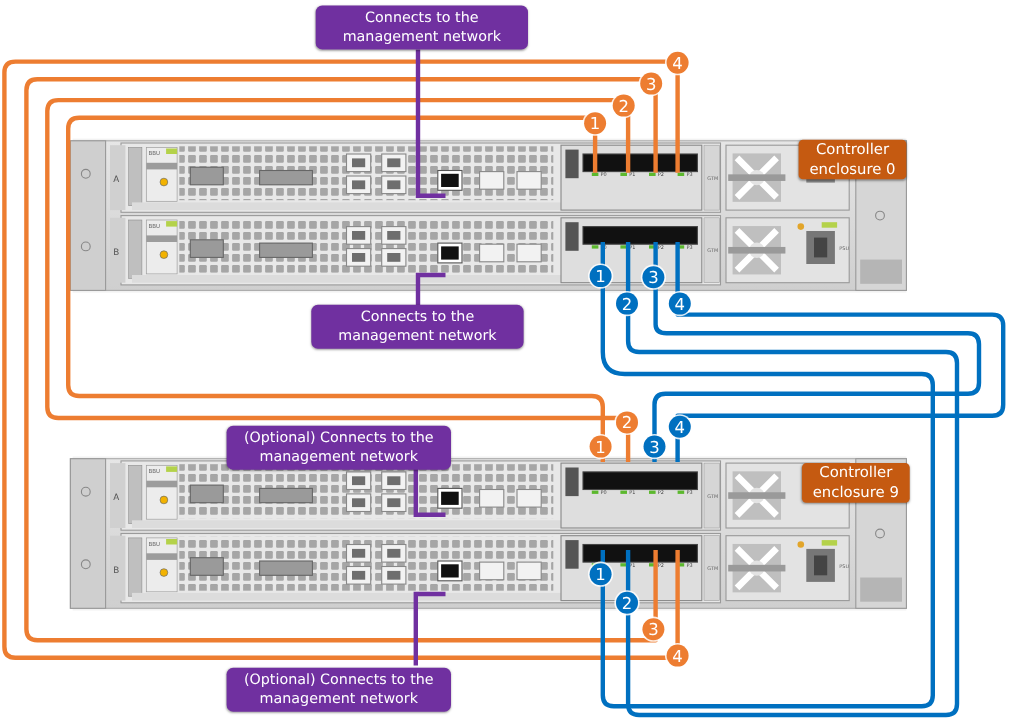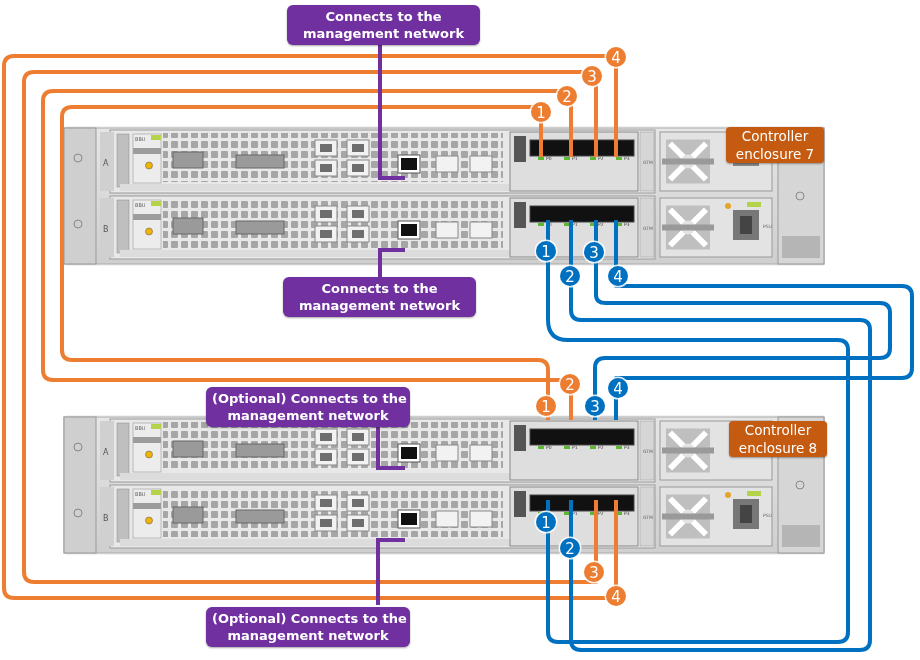--- a/index.html
+++ b/index.html
@@ -1,19 +1,19 @@
 <!DOCTYPE html>
 <html><head>
 <meta charset="utf-8">
 <style>
   html,body{margin:0;padding:0;background:#fff;}
   body{width:920px;height:660px;position:relative;overflow:hidden;font-family:"DejaVu Sans",sans-serif;}
   #diagram{position:absolute;left:0;top:0;width:920px;height:660px;}
   .callout{position:absolute;background:#7030a0;color:#fff;border-radius:6px;font-size:13px;line-height:17px;text-align:center;padding:3px 6px;box-shadow:0 1px 2px rgba(0,0,0,.35);white-space:nowrap;}
-  .callout .l{display:block;font-weight:bold;}
+  .callout .l{display:block;}
   .enc-label{position:absolute;background:#c55a11;color:#fff;border-radius:4px;font-size:13.5px;line-height:18px;text-align:center;padding:0 6px;box-shadow:0 1px 2px rgba(0,0,0,.35);}
   .enc-label .l{display:block;}
 </style>
 </head>
 <body>
 
 <svg id="diagram" xmlns="http://www.w3.org/2000/svg" width="920" height="660" viewBox="0 0 920 660">
   <defs>
     <pattern id="vent" width="10" height="10" patternUnits="userSpaceOnUse">
       <rect x="1" y="1" width="7" height="7" rx="1" fill="#a6a6a6"></rect>
@@ -351,18 +351,18 @@
   <span class="l">(Optional) Connects to the</span>
   <span class="l">management network</span>
 </div>
 <div class="callout" style="left:206px;top:607px;width:192px;">
   <span class="l">(Optional) Connects to the</span>
   <span class="l">management network</span>
 </div>
 
 <div class="enc-label" style="left:726px;top:127px;width:86px;">
   <span class="l">Controller</span>
-  <span class="l">enclosure 7</span>
+  <span class="l">enclosure 0</span>
 </div>
 <div class="enc-label" style="left:729px;top:421px;width:86px;">
   <span class="l">Controller</span>
-  <span class="l">enclosure 8</span>
+  <span class="l">enclosure 9</span>
 </div>
 
 </body></html>

